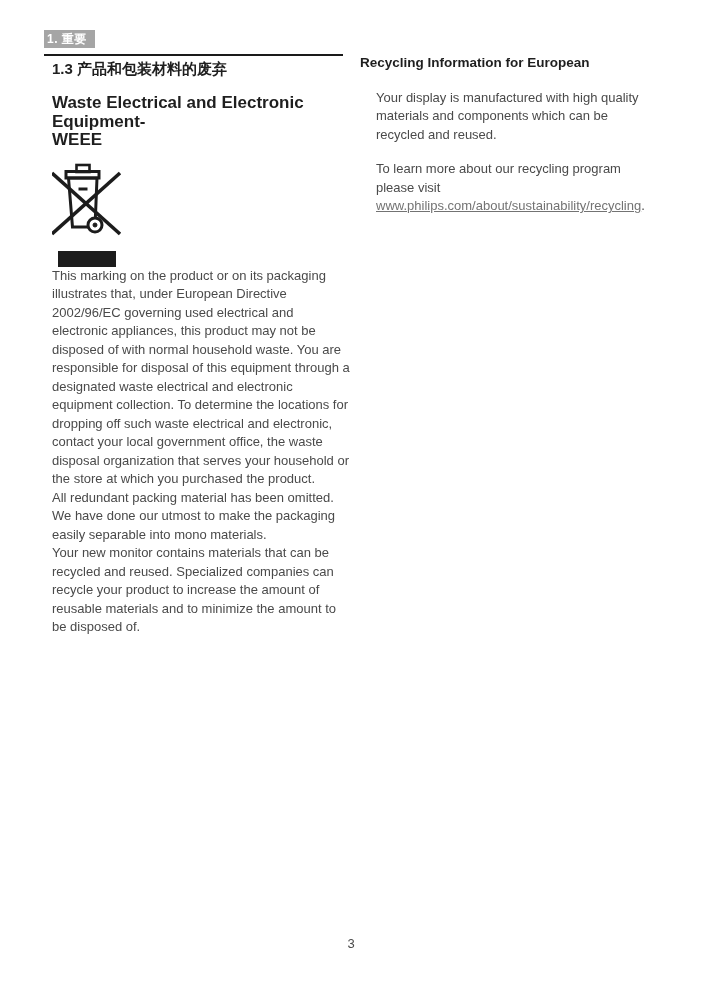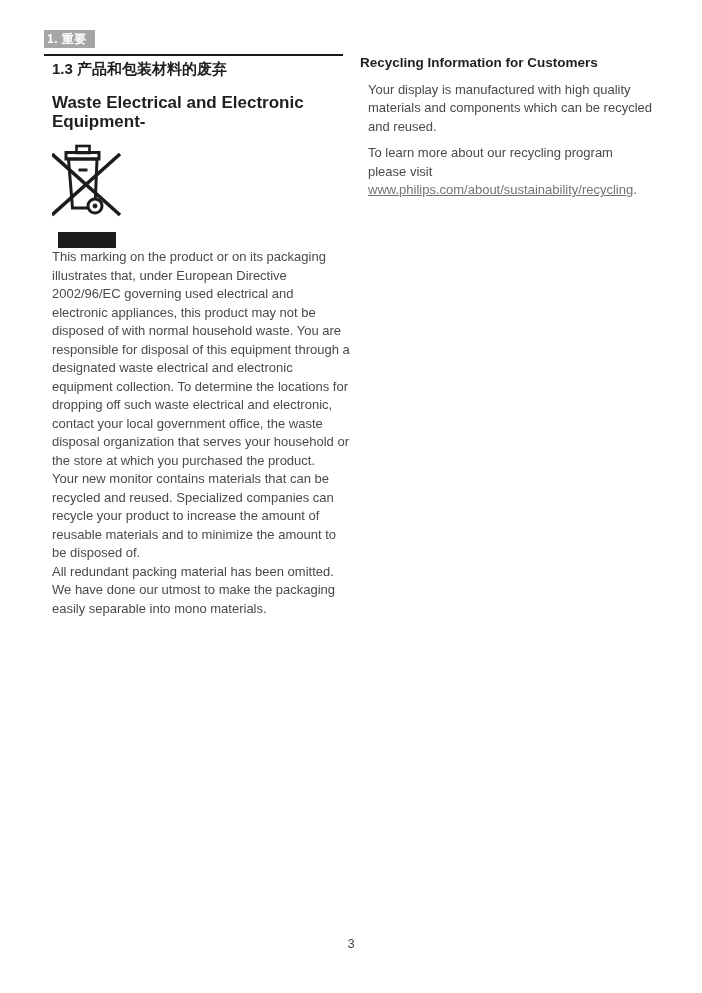--- a/index.html
+++ b/index.html
@@ -80,21 +80,21 @@
   .para-gap-1 { margin-top: 12px; }
   .para-gap   { margin-top: 17px; }
   .rc-heading {
     margin: 0;
     font-size: 13.5px;
     font-weight: bold;
     color: #1f1f1f;
     line-height: 18.5px;
   }
   .rc-text {
-    margin: 8px;
+    margin: 16px;
     font-size: 13px;
     line-height: 18.5px;
     color: #4a4a4a;
   }
   a.recycle-link {
     color: #737373;
     text-decoration: underline;
     cursor: pointer;
   }
   .page-number {
@@ -115,20 +115,21 @@
   <div class="chapter-badge">1. 重要</div>
 
   <div class="top-rule"></div>
 
   <div class="left-col">
 
     <h2 class="section-title">1.3 产品和包装材料的废弃</h2>
 
     <div class="weee-heading">
       <div>Waste Electrical and Electronic Equipment-</div>
+      <div>WEEE</div>
     </div>
 
     <div class="weee-symbol">
       <svg width="70" height="78" viewBox="0 0 70 78" fill="none" stroke="#1c1c1c" xmlns="http://www.w3.org/2000/svg">
 
         <rect x="24.5" y="4" width="13" height="7" stroke-width="2.6"></rect>
 
         <rect x="14" y="10.5" width="33" height="6.5" stroke-width="3"></rect>
 
         <path d="M16.5 17 L45 17 L43 66 L20.5 66 Z" stroke-width="3"></path>
@@ -139,30 +140,30 @@
         <circle cx="43" cy="64" r="2" fill="#1c1c1c" stroke-width="1"></circle>
 
         <line x1="0" y1="12" x2="68" y2="73" stroke-width="3.6"></line>
         <line x1="68" y1="12" x2="0" y2="73" stroke-width="3.6"></line>
       </svg>
       <div class="weee-bar"></div>
     </div>
 
     <p class="body-para para-gap-1">This marking on the product or on its packaging illustrates that, under European Directive 2002/96/EC governing used electrical and electronic appliances, this product may not be disposed of with normal household waste. You are responsible for disposal of this equipment through a designated waste electrical and electronic equipment collection. To determine the locations for dropping off such waste electrical and electronic, contact your local government office, the waste disposal organization that serves your household or the store at which you purchased the product.</p>
 
+    <p class="body-para para-gap">All redundant packing material has been omitted. We have done our utmost to make the packaging easily separable into mono materials.</p>
+
     <p class="body-para para-gap">Your new monitor contains materials that can be recycled and reused. Specialized companies can recycle your product to increase the amount of reusable materials and to minimize the amount to be disposed of.</p>
-
-    <p class="body-para para-gap">All redundant packing material has been omitted. We have done our utmost to make the packaging easily separable into mono materials.</p>
 
 
   </div>
 
   <div class="right-col">
 
-    <h3 class="rc-heading">Recycling Information for Customers</h3>
+    <h3 class="rc-heading">Recycling Information for European</h3>
 
     <p class="rc-text">Your display is manufactured with high quality materials and components which can be recycled and reused.</p>
 
     <p class="rc-text"><span>To learn more about our recycling program please visit </span><a class="recycle-link">www.philips.com/about/sustainability/recycling</a><span>.</span></p>
 
   </div>
 
   <div class="page-number">3</div>
 
 </div>

